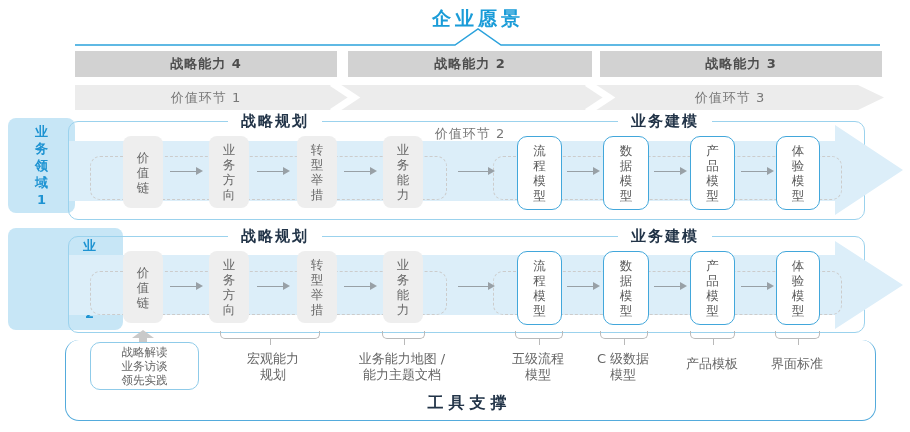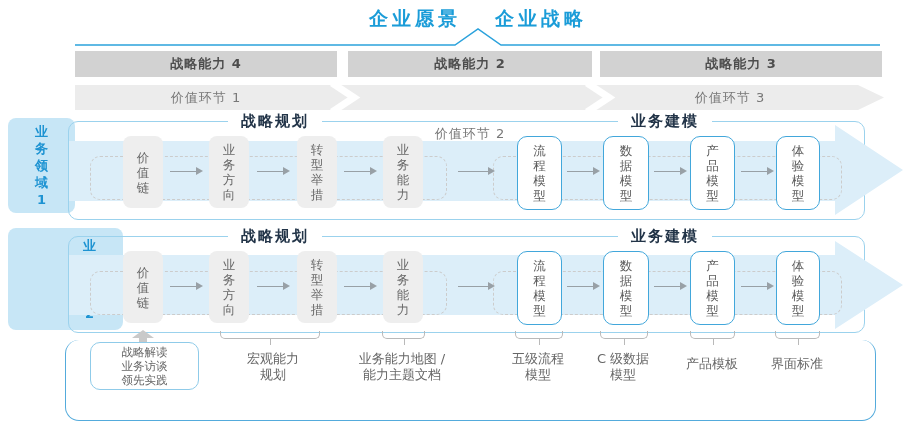--- a/index.html
+++ b/index.html
@@ -54,21 +54,20 @@
   .bracket::after{content:'';position:absolute;left:50%;top:7px;width:1px;height:7px;background:#b9b9b9;}
   .anno{position:absolute;transform:translateX(-50%);font-size:13px;color:#666666;text-align:center;line-height:16px;white-space:nowrap;}
 </style>
 </head>
 <body>
 
 <div class="canvas">
 
   <div class="title">
     <span>企业愿景</span>
-    <span>企业战略</span>
   </div>
 
   <svg class="roof" width="910" height="50">
     <polyline points="75,45 455,45 478,29 501,45 880,45" fill="none" stroke="#2ba2dc" stroke-width="1.5"></polyline>
   </svg>
 
   <div class="capbar" style="left:75px;width:262px;">
     <span>战略能力 4</span>
   </div>
   <div class="capbar" style="left:348px;width:244px;">
@@ -172,20 +171,21 @@
 
   <div class="harrow" style="left:170px;top:286px;width:26px;"></div>
   <div class="harrow" style="left:257px;top:286px;width:26px;"></div>
   <div class="harrow" style="left:344px;top:286px;width:26px;"></div>
   <div class="harrow" style="left:458px;top:286px;width:30px;"></div>
   <div class="harrow" style="left:567px;top:286px;width:26px;"></div>
   <div class="harrow" style="left:654px;top:286px;width:26px;"></div>
   <div class="harrow" style="left:741px;top:286px;width:26px;"></div>
 
   <div class="footer-box"></div>
+  <div class="footer-label">工具支撑</div>
 
   <div class="uparrow-head"></div>
   <div class="uparrow-stem"></div>
   <div class="practice-box">
     <span>战略解读</span>
     <span>业务访谈</span>
     <span>领先实践</span>
   </div>
 
   <div class="bracket" style="left:220px;width:98px;"></div>

